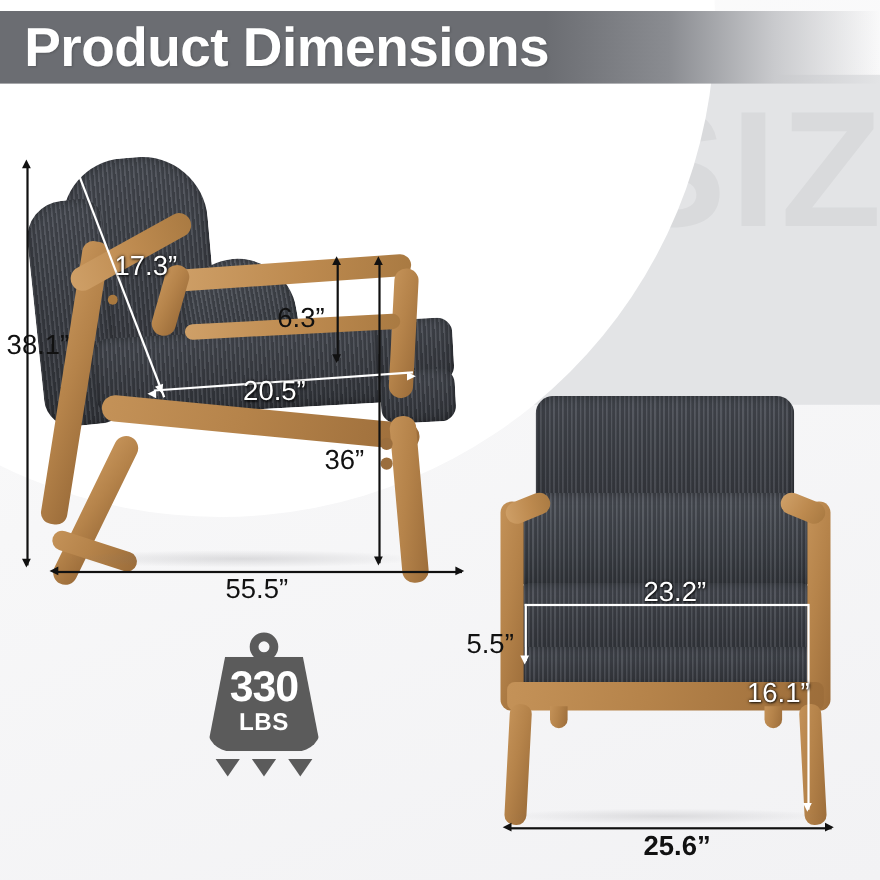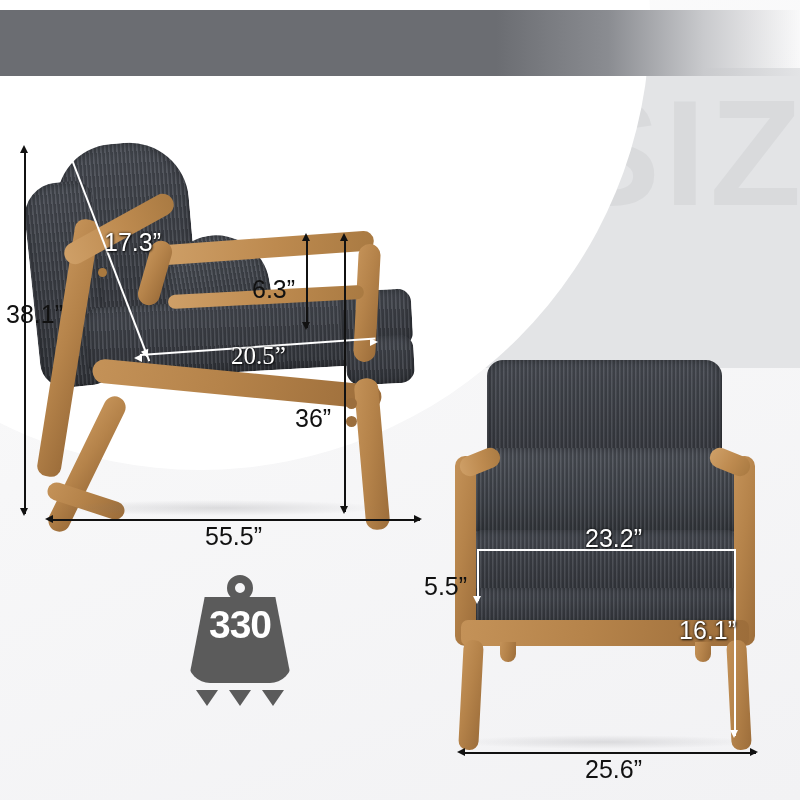--- a/index.html
+++ b/index.html
@@ -100,20 +100,21 @@
 </head>
 <body>
 
 <div id="page">
 
   <div class="bg-gray-panel"></div>
   <div class="watermark">SIZE</div>
   <div class="bg-white-arc"></div>
 
   <div class="header-bar"></div>
+  <div class="header-title">Product Dimensions</div>
 
   <div style="position:absolute;left:40px;top:140px;width:400px;height:395px;">
 
     <div class="cush" style="position:absolute;left:22px;top:3px;width:132px;height:235px;
                 border-radius:58px 60px 26px 34px;transform:rotate(-5deg);"></div>
 
     <div class="cush" style="position:absolute;left:-8px;top:42px;width:70px;height:205px;
                 border-radius:34px 20px 18px 26px;transform:rotate(-6deg);"></div>
 
     <div class="cush-h" style="position:absolute;left:126px;top:95px;width:104px;height:108px;
@@ -185,21 +186,21 @@
     <div class="ah ah-up" style="left:301.5px;top:233px;"></div>
     <div class="ah ah-dn" style="left:301.5px;top:322px;"></div>
     <div class="lbl lbl-dark" style="left:252px;top:275px;">6.3”</div>
   </div>
 
   <div>
     <div class="dim-w" style="left:140px;top:354px;width:236px;height:2px;
          transform-origin:left center;transform:rotate(-4deg);"></div>
     <div class="ah ah-w-lf" style="left:134px;top:354px;"></div>
     <div class="ah ah-w-rt" style="left:370px;top:338px;"></div>
-    <div class="lbl lbl-light" style="left:231px;top:342px;font-family:Liberation Serif, serif;">20.5”</div>
+    <div class="lbl lbl-light" style="left:221px;top:342px;">20.5”</div>
   </div>
 
   <div>
     <div class="dim-v" style="left:344px;top:240px;height:272px;"></div>
     <div class="ah ah-up" style="left:339.5px;top:233px;"></div>
     <div class="ah ah-dn" style="left:339.5px;top:506px;"></div>
     <div class="lbl lbl-dark" style="left:295px;top:404px;">36”</div>
   </div>
 
   <div>
@@ -259,28 +260,29 @@
   <div>
     <div class="dim-w" style="left:734px;top:549px;width:2px;height:187px;"></div>
     <div class="ah ah-w-dn" style="left:729.5px;top:730px;"></div>
     <div class="lbl lbl-light" style="left:679px;top:616px;">16.1”</div>
   </div>
 
   <div>
     <div class="dim-h" style="left:464px;top:752px;width:292px;"></div>
     <div class="ah ah-lf" style="left:457px;top:748px;"></div>
     <div class="ah ah-rt" style="left:750px;top:748px;"></div>
-    <div class="lbl lbl-dark" style="left:585px;top:755px;">25.6”</div>
+    <div class="lbl lbl-dark" style="left:585px;top:755px;font-weight:bold;">25.6”</div>
   </div>
 
   <div class="wt-wrap">
     <div class="wt-icon">
       <div class="wt-ring"></div>
       <div class="wt-body"></div>
       <div class="wt-num">330</div>
+      <div class="wt-lbs">LBS</div>
     </div>
     <div class="wt-tris">
       <div class="tri" style="left:16px;"></div>
       <div class="tri" style="left:49px;"></div>
       <div class="tri" style="left:82px;"></div>
     </div>
   </div>
 
 </div>
 

